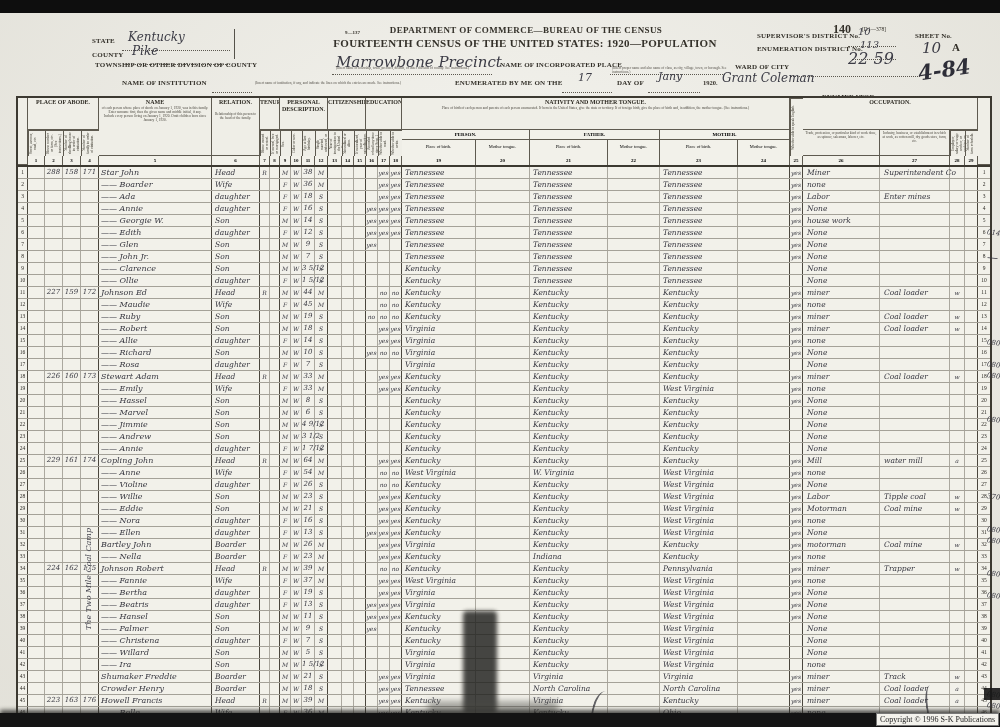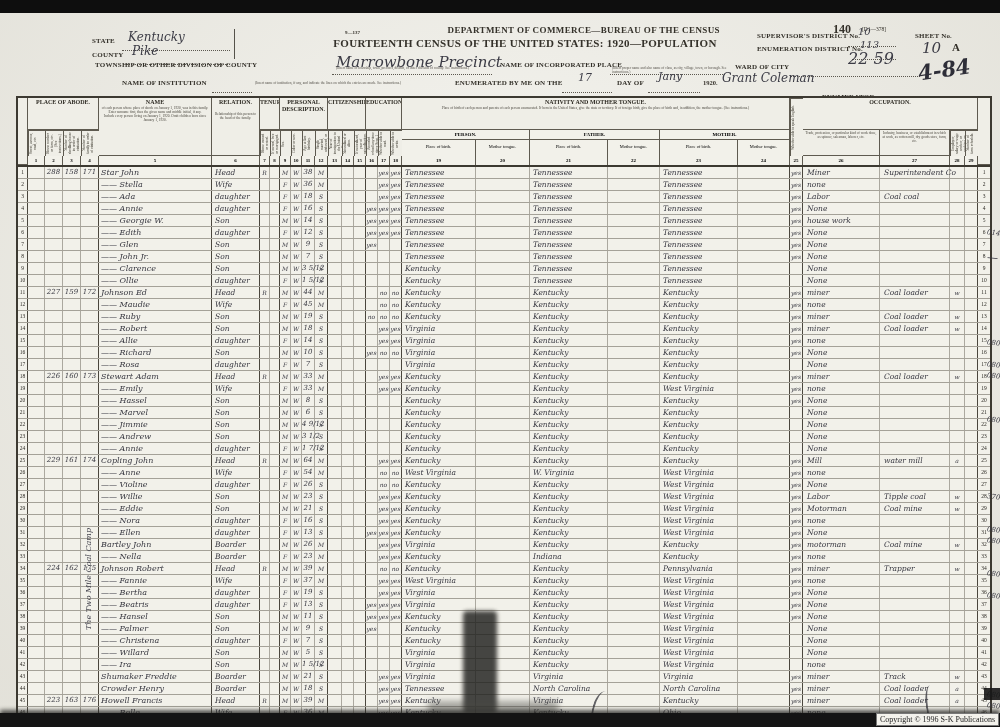--- a/index.html
+++ b/index.html
@@ -90,21 +90,21 @@
 
     <div class="fh lbl" style="left:92px;top:24px;">STATE</div>
     <div class="fh" style="left:122px;top:20px;"><span class="dots" style="width:108px;"></span></div>
     <div class="fh hw hw-lg" style="left:128px;top:17px;">Kentucky</div>
     <div class="fh lbl" style="left:92px;top:38px;">COUNTY</div>
     <div class="fh" style="left:126px;top:34px;"><span class="dots" style="width:104px;"></span></div>
     <div class="fh hw hw-lg" style="left:132px;top:31px;">Pike</div>
     <div class="vline" style="left:234px;top:16px;height:30px;"></div>
 
     <div class="fh" style="left:345px;top:17px;font-size:5px;font-weight:bold;">9—137</div>
-    <div class="fh lbl-lg" style="left:300px;top:12px;width:420px;text-align:right;">DEPARTMENT OF COMMERCE—BUREAU OF THE CENSUS</div>
+    <div class="fh lbl-lg" style="left:316px;top:12px;width:420px;text-align:center;">DEPARTMENT OF COMMERCE—BUREAU OF THE CENSUS</div>
     <div class="fh" style="left:833px;top:9px;font-size:12px;font-weight:bold;">140</div>
     <div class="fh" style="left:862px;top:13px;font-size:5.5px;">[D1—378]</div>
     <div class="fh title" style="left:250px;top:24px;width:550px;text-align:center;">FOURTEENTH CENSUS OF THE UNITED STATES: 1920—POPULATION</div>
 
     <div class="fh lbl" style="left:757px;top:19px;">SUPERVISOR'S DISTRICT No.</div>
     <div class="fh" style="left:848px;top:16px;"><span class="dots" style="width:48px;"></span></div>
     <div class="fh hw" style="left:858px;top:13px;font-size:10px;">10</div>
     <div class="fh lbl" style="left:915px;top:19px;">SHEET No.</div>
     <div class="fh lbl" style="left:757px;top:32px;">ENUMERATION DISTRICT No.</div>
     <div class="fh" style="left:852px;top:29px;"><span class="dots" style="width:44px;"></span></div>
@@ -273,21 +273,21 @@
             <div class="cell c-emp"></div>
             <div class="cell c-farm bR"></div>
             <div class="cell c-ln2 pr" style="border-right: none;">1</div>
           </div>
           <div class="grid trow">
             <div class="cell c-ln pr bR">2</div>
             <div class="cell c-street"></div>
             <div class="cell c-house"></div>
             <div class="cell c-dw"></div>
             <div class="cell c-fam bR"></div>
-            <div class="cell c-name bR">—— Stella</div>
+            <div class="cell c-name bR">—— Boarder</div>
             <div class="cell c-rel bR">Wife</div>
             <div class="cell c-home"></div>
             <div class="cell c-mort bR"></div>
             <div class="cell c-sex">F</div>
             <div class="cell c-color">W</div>
             <div class="cell c-age">36</div>
             <div class="cell c-mar bR">M</div>
             <div class="cell c-imm"></div>
             <div class="cell c-nat"></div>
             <div class="cell c-natyr bR"></div>
@@ -328,21 +328,21 @@
             <div class="cell c-read">yes</div>
             <div class="cell c-write bR">yes</div>
             <div class="cell c-pob">Tennessee</div>
             <div class="cell c-mt"></div>
             <div class="cell c-fpob">Tennessee</div>
             <div class="cell c-fmt"></div>
             <div class="cell c-mpob">Tennessee</div>
             <div class="cell c-mmt bR"></div>
             <div class="cell c-eng bR">yes</div>
             <div class="cell c-trade">Labor</div>
-            <div class="cell c-ind">Coal coal</div>
+            <div class="cell c-ind">Enter mines</div>
             <div class="cell c-emp"></div>
             <div class="cell c-farm bR"></div>
             <div class="cell c-ln2 pr" style="border-right: none;">3</div>
           </div>
           <div class="grid trow">
             <div class="cell c-ln pr bR">4</div>
             <div class="cell c-street"></div>
             <div class="cell c-house"></div>
             <div class="cell c-dw"></div>
             <div class="cell c-fam bR"></div>

